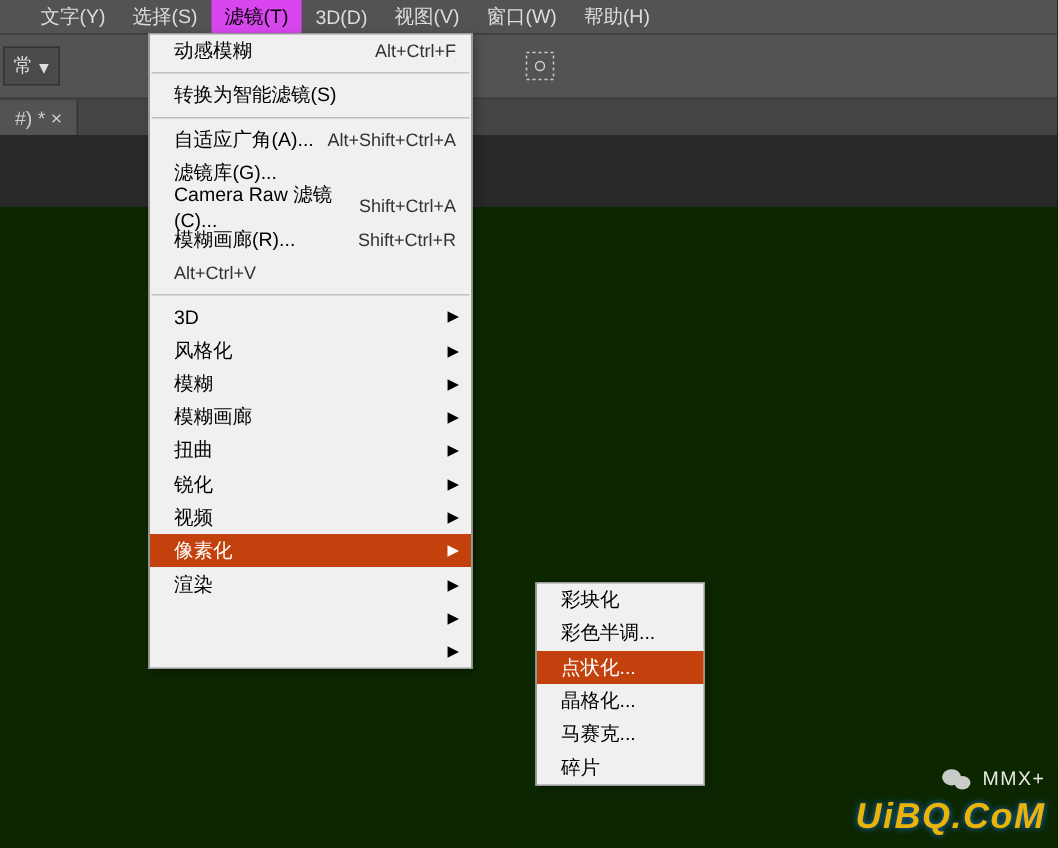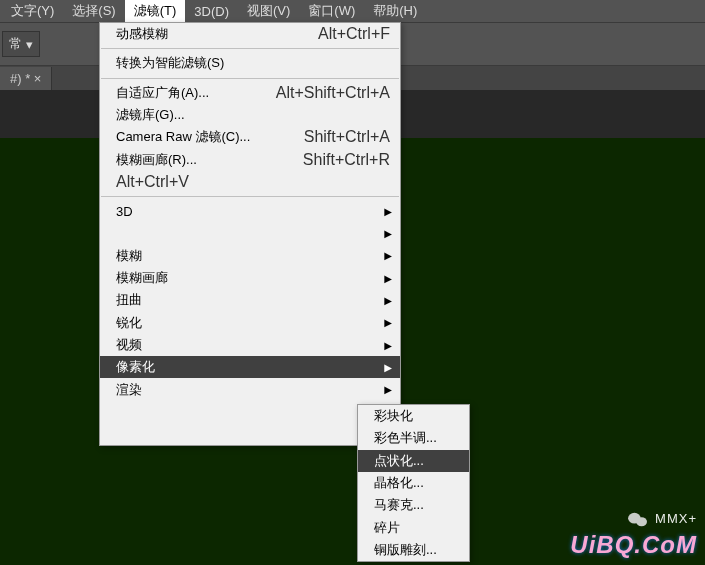--- a/index.html
+++ b/index.html
@@ -1,39 +1,39 @@
 <!DOCTYPE html>
 <html><head>
 <meta charset="utf-8">
 <style>
 *{box-sizing:border-box;margin:0;padding:0;font-family:"Microsoft YaHei",Arial,sans-serif;font-size:13px}
 body{width:705px;height:565px;background:#002800;overflow:hidden;position:relative}
-.menubar{height:22px;background:#535353;display:flex;align-items:center;padding-left:2px;color:#ddd}
+.menubar{height:22px;background:#535353;display:flex;align-items:center;padding-left:18px;color:#ddd}
 .menubar .menu-item{padding:3px 9px;cursor:default}
-.menubar .menu-item.active{background:#ffffff;color:#000}
+.menubar .menu-item.active{background:#d946ef;color:#000}
 .toolbar{height:44px;background:#535353;border-top:1px solid #3a3a3a;border-bottom:1px solid #3a3a3a;display:flex;align-items:center;color:#ddd;position:relative}
 .toolbar-left{display:flex;align-items:center;padding-left:2px}
 .dropdown-btn{background:#4a4a4a;border:1px solid #333;padding:3px 6px;display:flex;align-items:center;gap:4px}
 .tool-icon{width:40px;height:40px;display:flex;align-items:center;justify-content:center;position:absolute;right:325px}
 .tabs{height:24px;background:#444;display:flex;align-items:center}
 .tab{background:#535353;color:#ccc;padding:4px 10px;display:flex;align-items:center;gap:6px;border-right:1px solid #333}
 .canvas-top{height:48px;background:#282828}
 .canvas{position:absolute;top:138px;left:0;right:0;bottom:0;background:#0c2700}
 .menu{position:absolute;background:#f0f0f0;border:1px solid #999;box-shadow:2px 2px 6px rgba(0,0,0,.3);color:#000}
-.menu-main{left:99px;top:22px;width:302px}
-.menu-sub{left:357px;top:404px;width:113px}
+.menu-main{left:99px;top:22px;width:216px}
+.menu-sub{left:357px;top:388px;width:113px}
 .menu .row{display:flex;align-items:center;padding:3px 10px 3px 16px;height:22.3px;cursor:default;position:relative}
-.menu .row.highlight{background:#404040;color:#fff}
+.menu .row.highlight{background:#c2410c;color:#fff}
 .menu .label{flex:1}
-.menu .shortcut{color:#333;font-size:16px}
+.menu .shortcut{color:#333;font-size:12px}
 .menu .arrow{position:absolute;right:8px;font-size:10px}
 .menu .sep{height:1px;background:#c0c0c0;margin:3px 1px}
 .watermark-wrap{position:absolute;right:8px;bottom:6px;text-align:right;color:#fff;letter-spacing:1px}
 .wm-mmx{font-size:14px;opacity:.9;margin-bottom:2px;display:flex;align-items:flex-start;justify-content:flex-end;gap:6px}
-.wm-uibq{font-size:24px;font-weight:bold;font-style:italic;color:#f9a8d4;text-shadow:0 0 4px #1a6fcf}
+.wm-uibq{font-size:24px;font-weight:bold;font-style:italic;color:#eab308;text-shadow:0 0 4px #1a6fcf}
 .wechat-icon{width:22px;height:18px;position:relative}
 .wechat-icon svg{width:22px;height:18px}
 </style>
 </head>
 <body>
 
 <div class="menubar">
   <div class="menu-item">文字(Y)</div>
   <div class="menu-item">选择(S)</div>
   <div class="menu-item active">滤镜(T)</div>
@@ -94,20 +94,21 @@
     </div>
   <div class="row">
       <span class="shortcut">Alt+Ctrl+V</span>
     </div>
   <div class="sep"></div>
   <div class="row">
       <span class="label">3D</span>
       <span class="arrow">▶</span>
     </div>
   <div class="row">
+      <span class="label">风格化</span>
       <span class="arrow">▶</span>
     </div>
   <div class="row">
       <span class="label">模糊</span>
       <span class="arrow">▶</span>
     </div>
   <div class="row">
       <span class="label">模糊画廊</span>
       <span class="arrow">▶</span>
     </div>
@@ -151,23 +152,20 @@
     </div>
   <div class="row">
       <span class="label">晶格化...</span>
     </div>
   <div class="row">
       <span class="label">马赛克...</span>
     </div>
   <div class="row">
       <span class="label">碎片</span>
     </div>
-  <div class="row">
-      <span class="label">铜版雕刻...</span>
-    </div>
 </div>
 
 <div class="watermark-wrap">
   <div class="wm-mmx">
     <span class="wechat-icon">
       <svg viewBox="0 0 24 20">
           <ellipse cx="8" cy="8" rx="7" ry="6" fill="#ddd"></ellipse>
           <ellipse cx="16" cy="12" rx="6" ry="5" fill="#ddd"></ellipse>
         </svg>
     </span>

